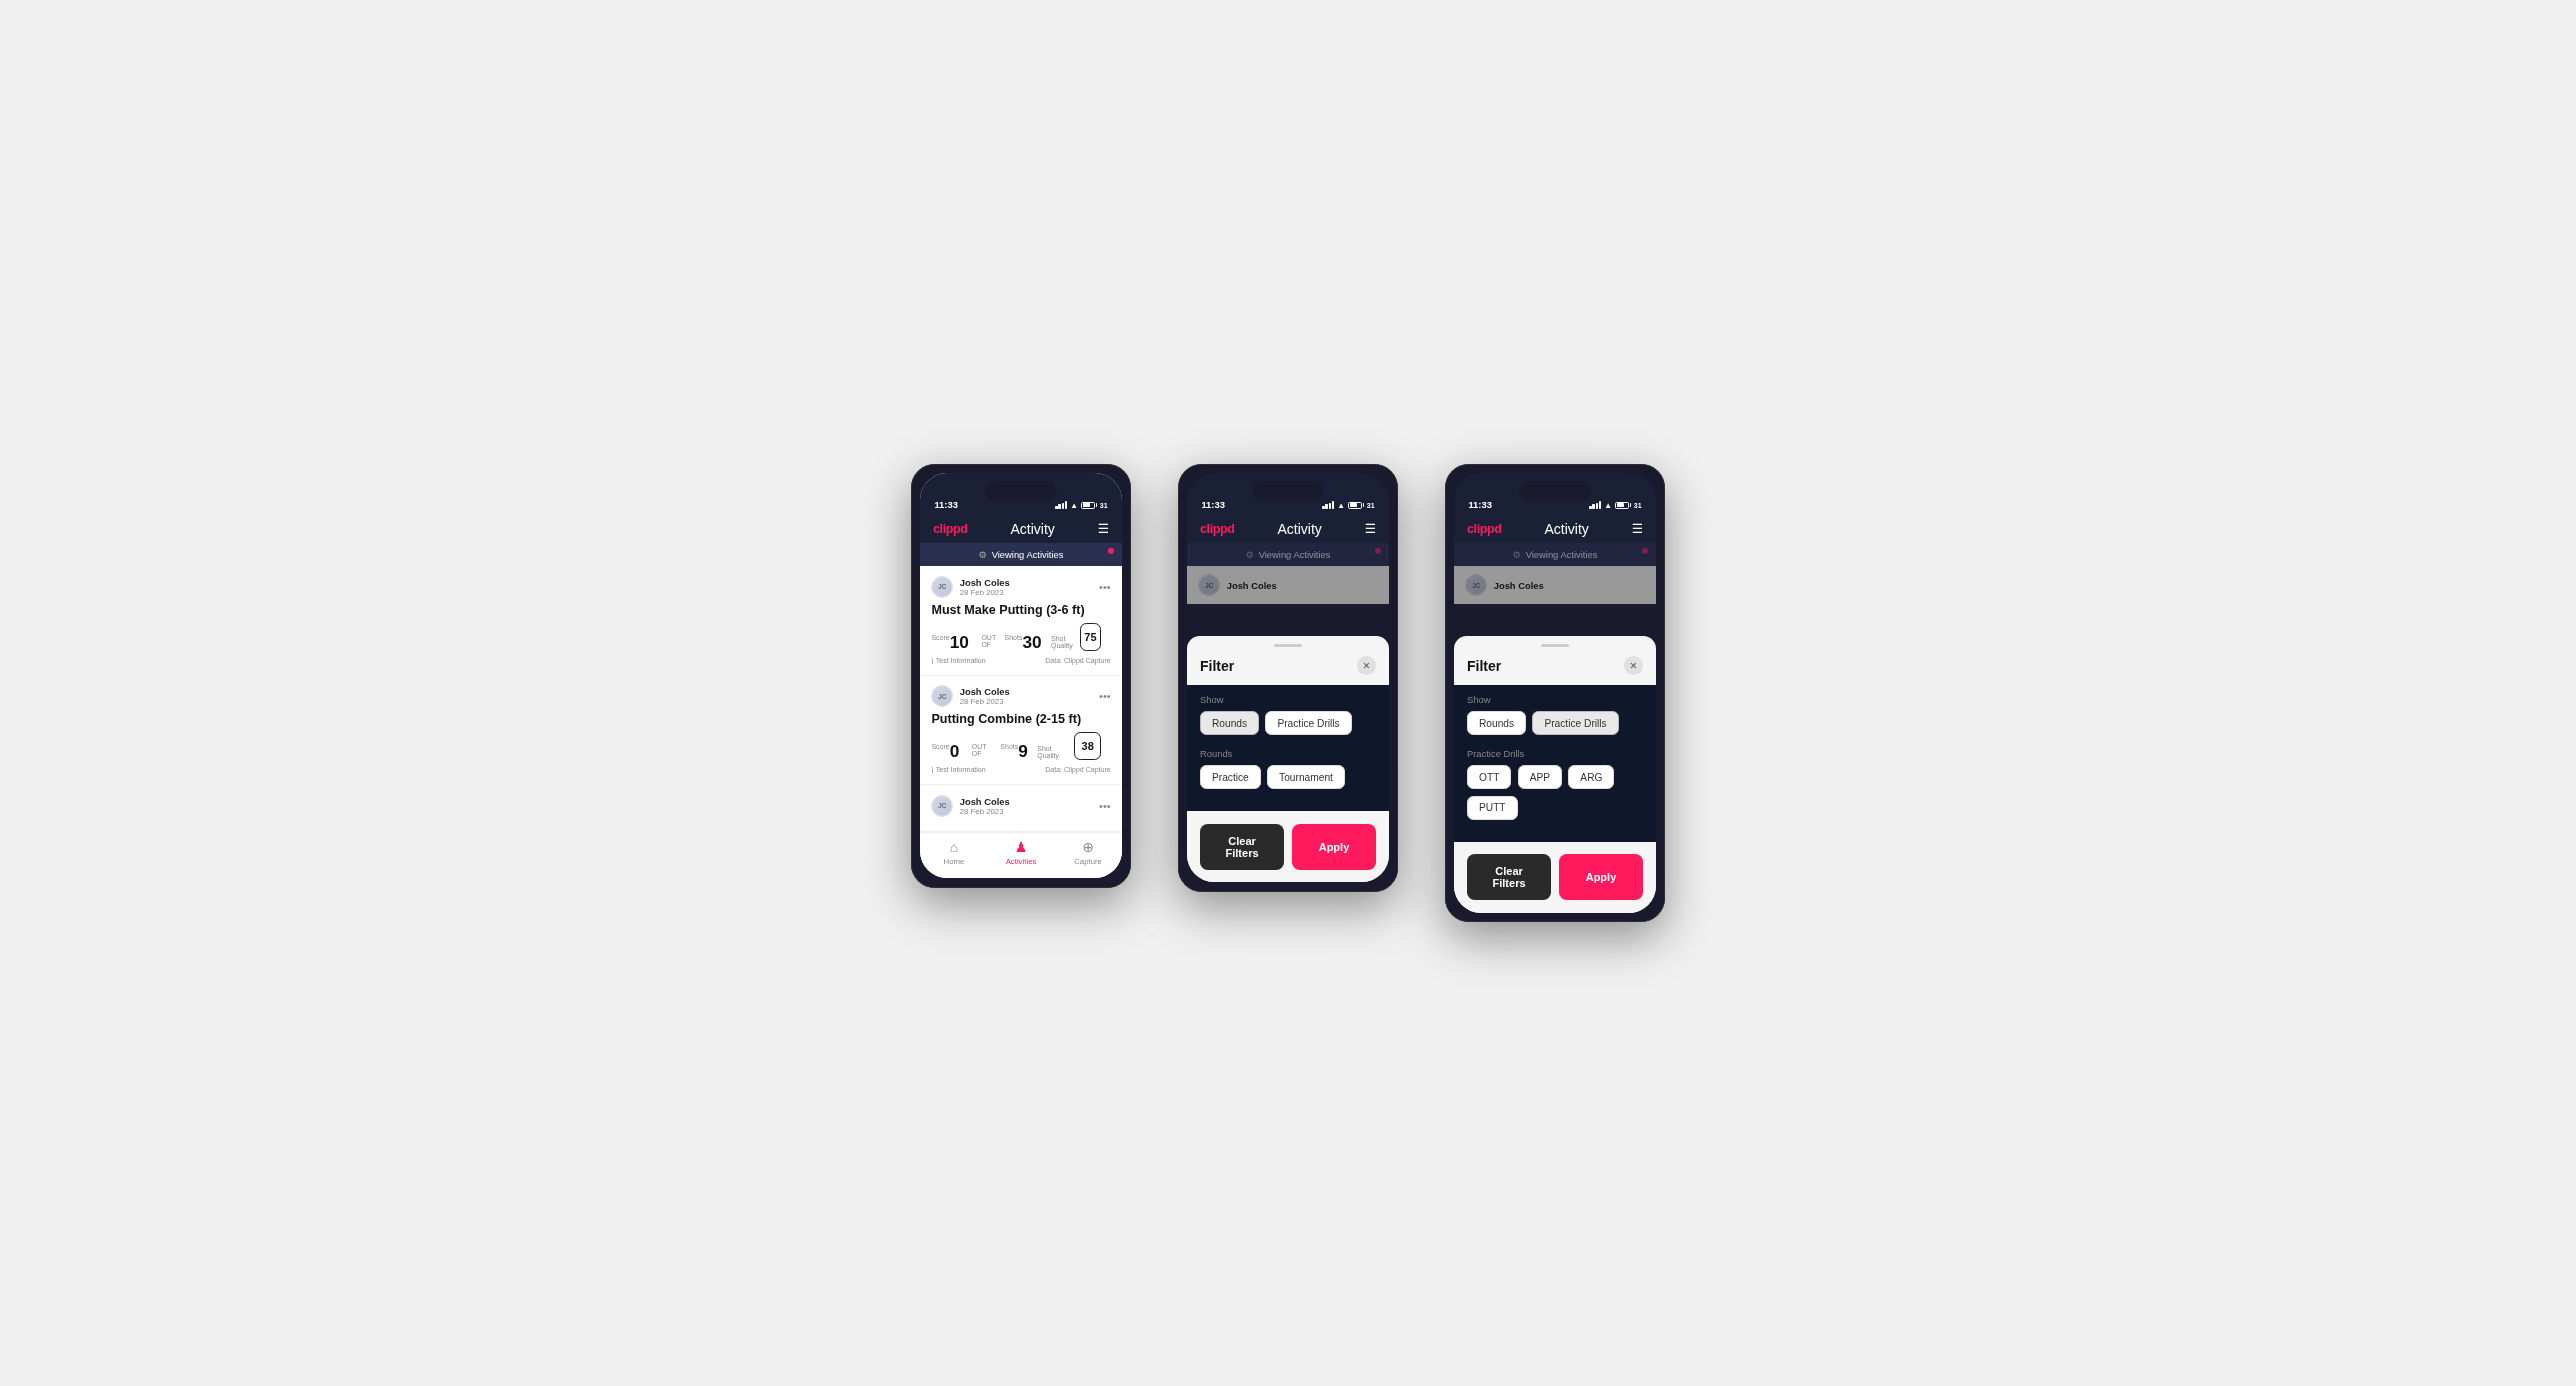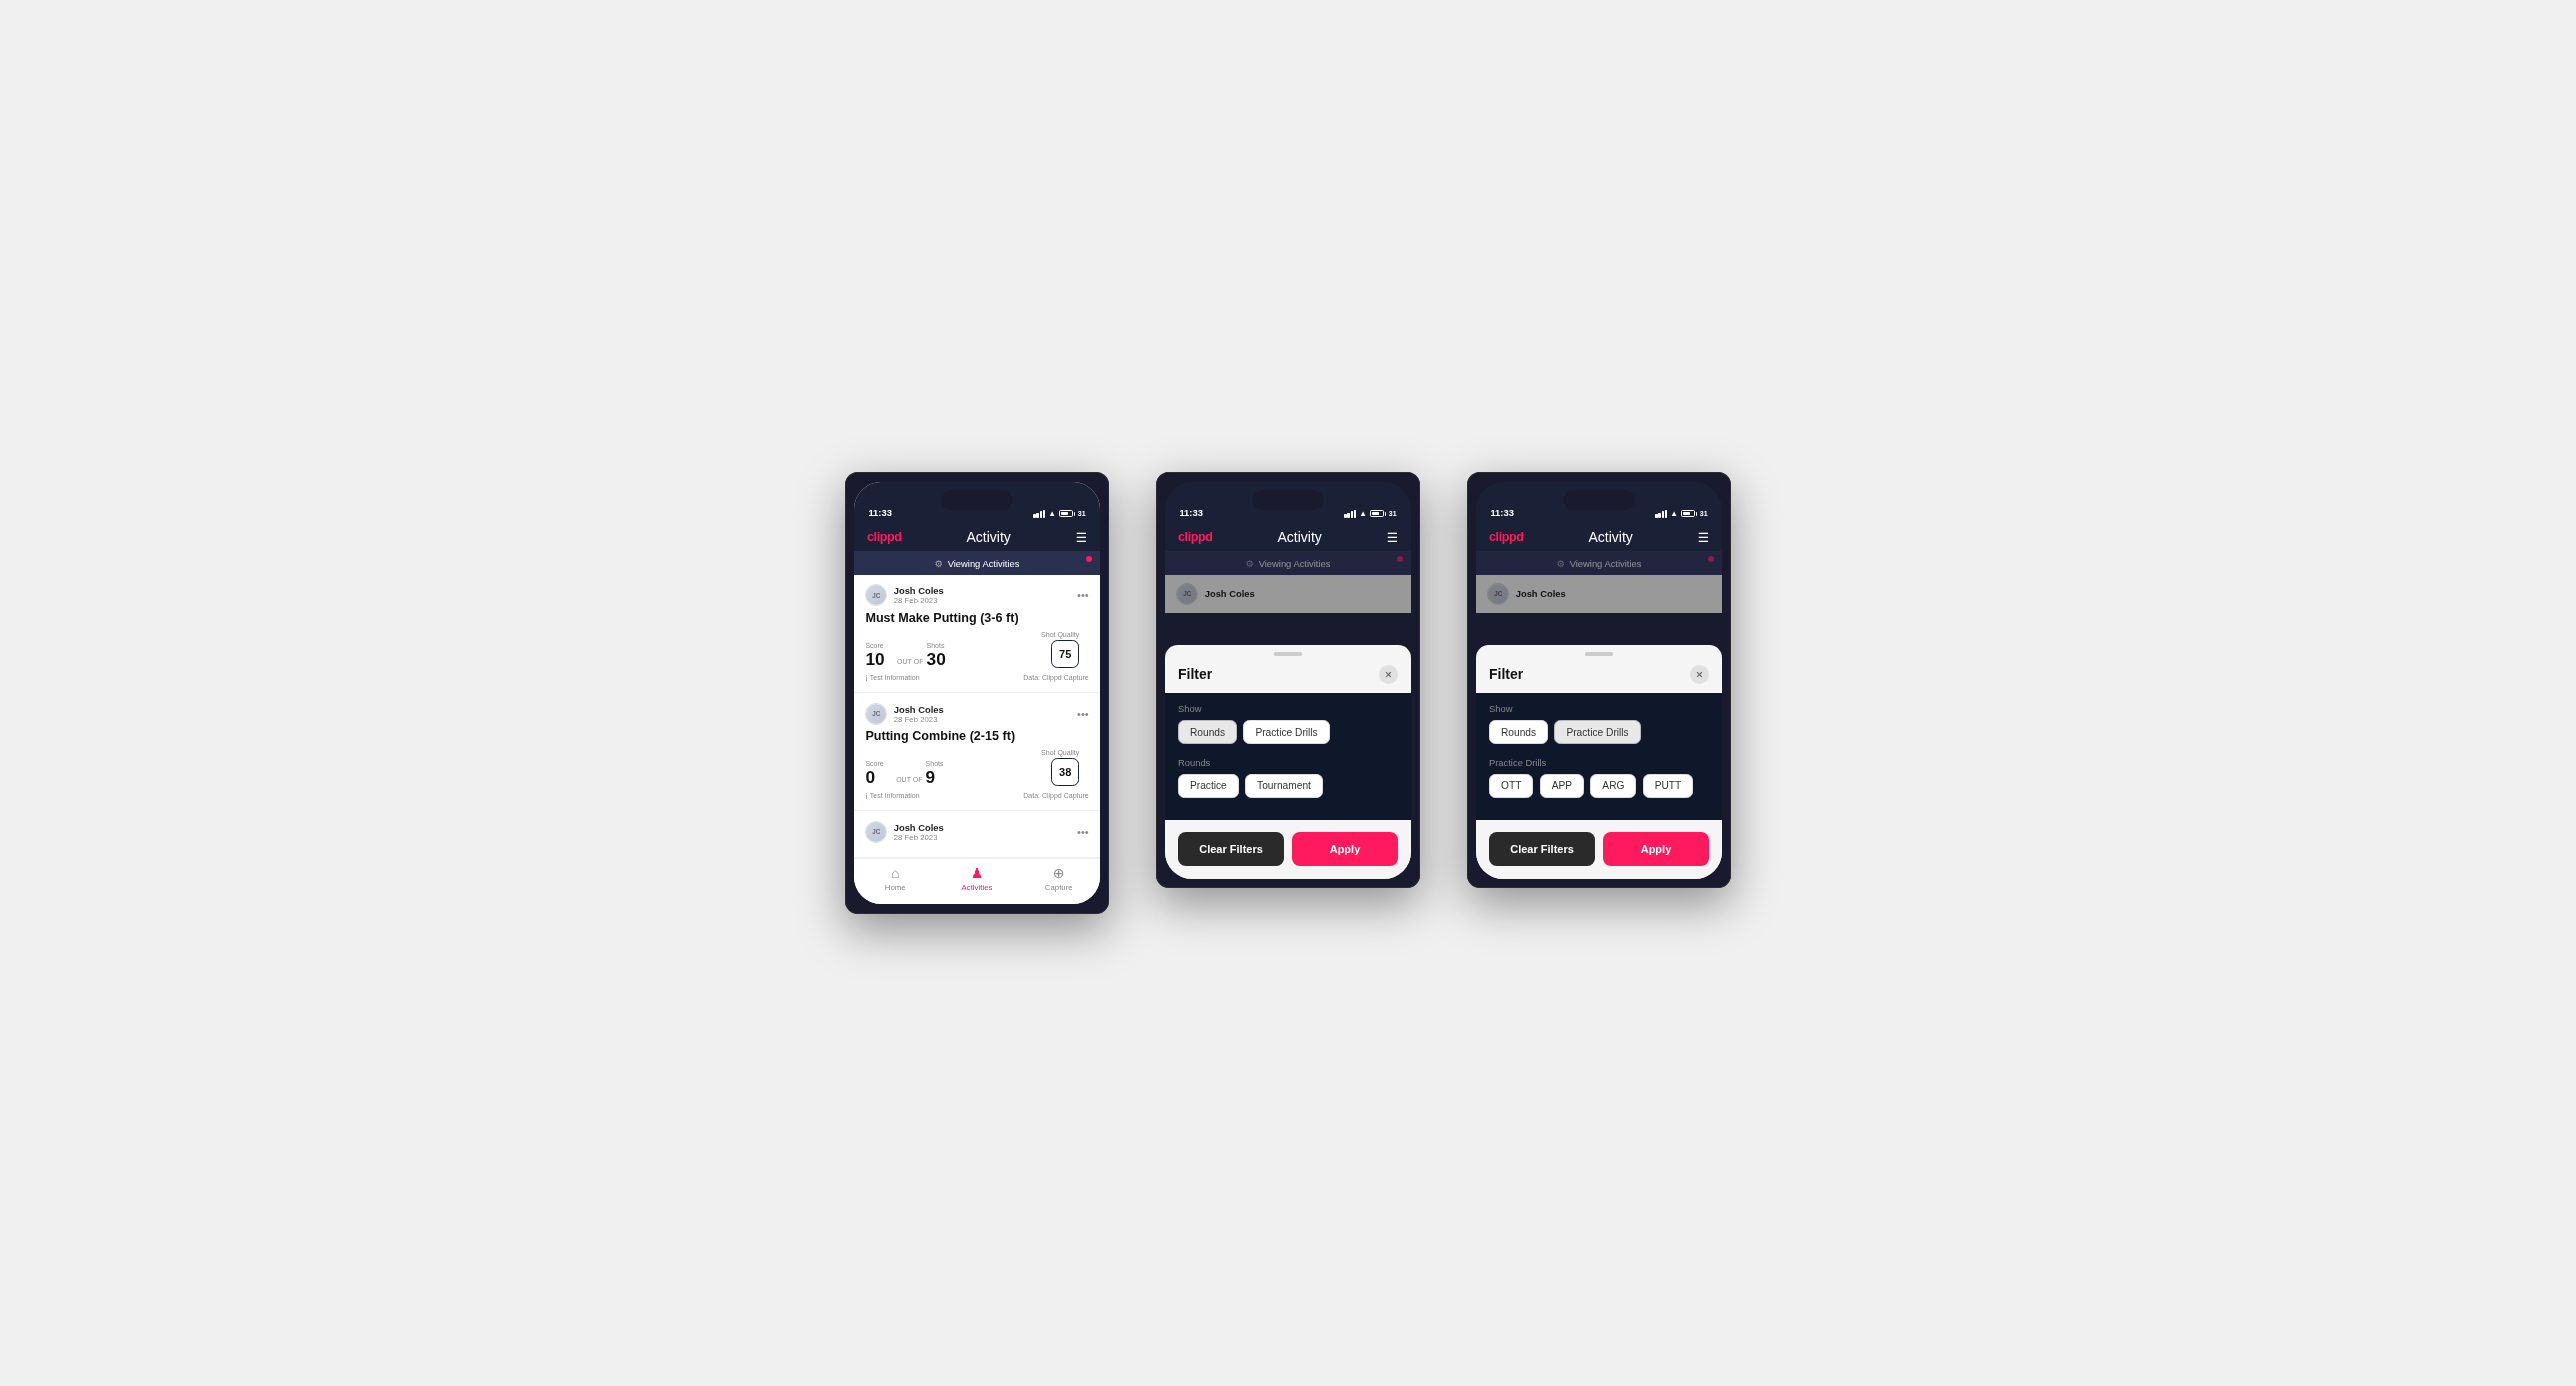--- a/index.html
+++ b/index.html
@@ -14,23 +14,23 @@
     }
     .phones-container {
       display: flex;
       gap: 47px;
       align-items: flex-start;
       justify-content: center;
     }
 
     
     .phone {
-      width: 264px;
+      width: 220px;
       background: #1a1a2e;
-      border-radius: 13px;
+      border-radius: 24px;
       padding: 9.4px;
       box-shadow: 0 15.7px 47px rgba(0,0,0,0.4), inset 0 0 0 0.8px #333;
       position: relative;
     }
     .phone-inner {
       background: #fff;
       border-radius: 27px;
       overflow: hidden;
       position: relative;
     }
@@ -153,21 +153,21 @@
       width: 100%; height: 100%;
       background: linear-gradient(135deg, #d0d8e8, #c0c8d8);
       display: flex; align-items: center; justify-content: center;
       font-size: 6.3px; color: #666;
     }
     .user-name { font-size: 9.4px; font-weight: 600; color: #222; }
     .user-date { font-size: 7.8px; color: #888; }
     .more-dots { color: #888; font-size: 11px; cursor: pointer; }
     .activity-title { font-size: 12.6px; font-weight: 700; color: #111; margin-bottom: 6.3px; }
     .stats-row { display: flex; align-items: flex-end; gap: 0; margin-bottom: 4.7px; }
-    .stat-group { display: flex; flex-direction: column; margin-right: 9.4px; }
+    .stat-group { display: flex; flex-direction: row; margin-right: 9.4px; }
     .stat-label { font-size: 7px; color: #888; font-weight: 500; margin-bottom: 1.6px; }
     .stat-value { font-size: 17.3px; font-weight: 700; color: #111; line-height: 1; }
     .out-of { font-size: 7px; color: #888; margin: 0 3.1px 3.1px; align-self: flex-end; }
     .shot-quality-badge {
       width: 28px; height: 28px;
       border: 1.6px solid #1a2035;
       border-radius: 6.3px;
       display: flex; align-items: center; justify-content: center;
       font-size: 11px; font-weight: 700;
       color: #111;

